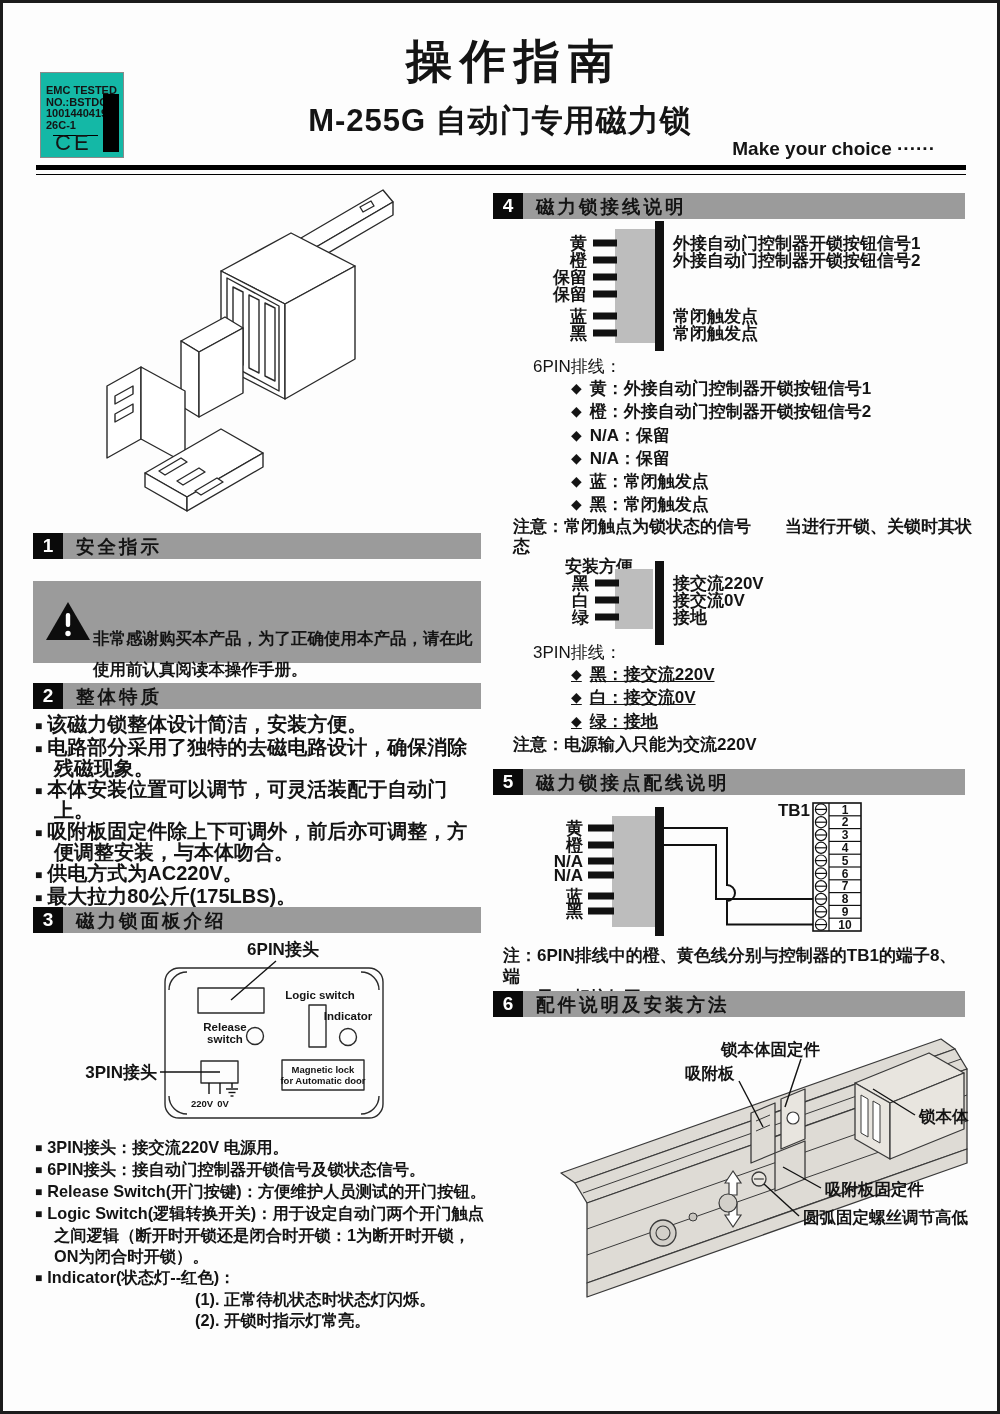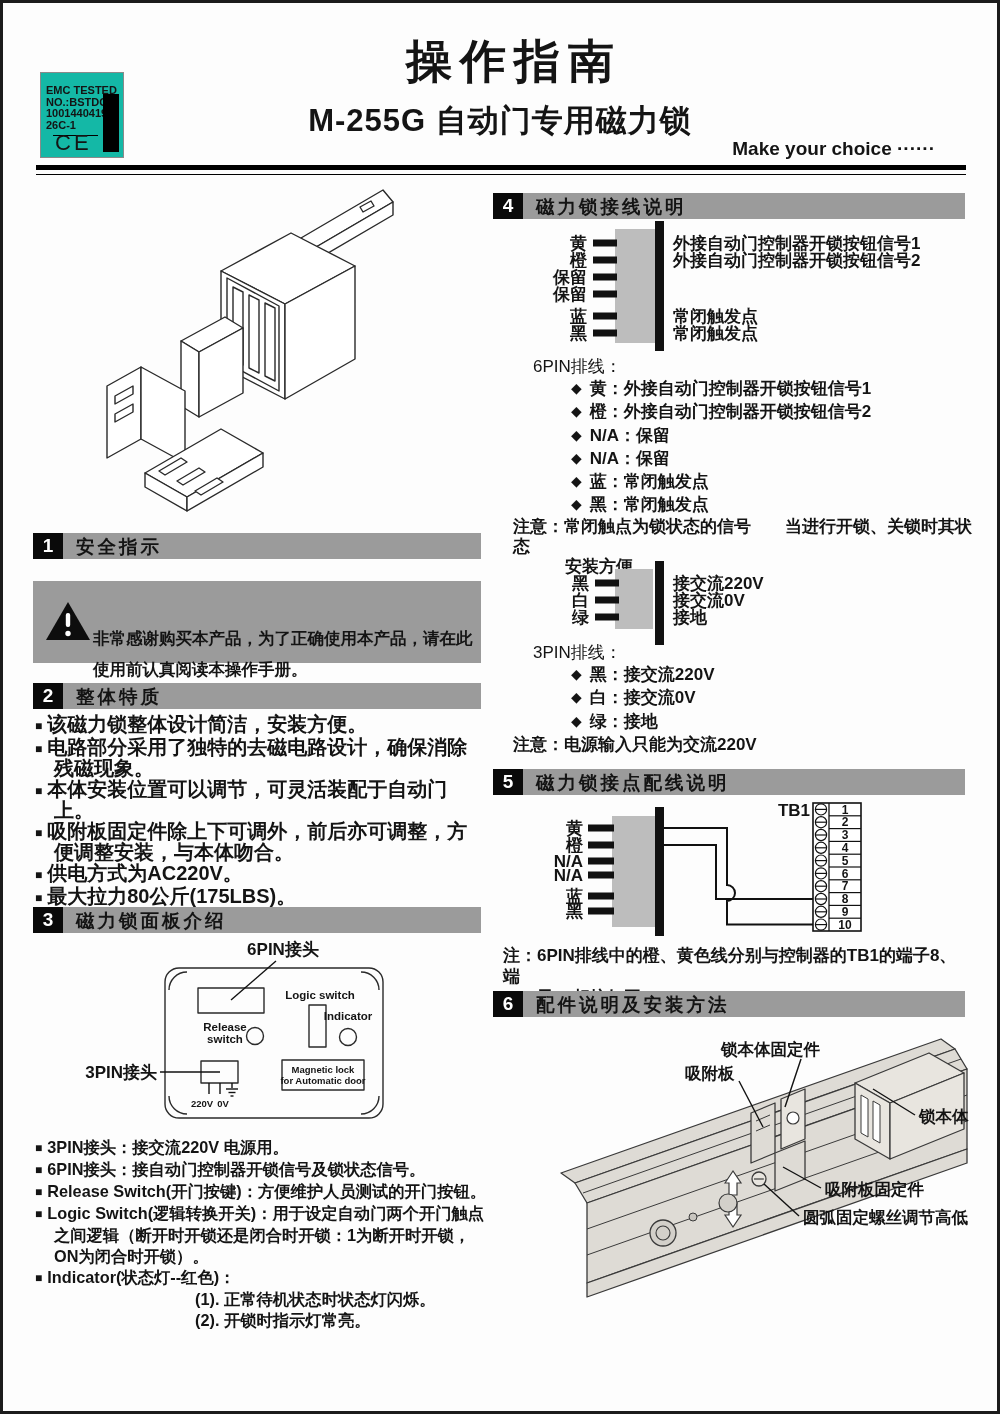--- a/index.html
+++ b/index.html
@@ -211,21 +211,21 @@
     <rect x="72" y="41.5" width="24" height="7" fill="#111"></rect>
     <rect x="72" y="58.5" width="24" height="7" fill="#111"></rect>
     <text class="st17" x="66" y="34" text-anchor="end">黑</text>
     <text class="st17" x="66" y="51" text-anchor="end">白</text>
     <text class="st17" x="66" y="68" text-anchor="end">绿</text>
     <text class="st17" x="150" y="34">接交流220V</text>
     <text class="st17" x="150" y="51">接交流0V</text>
     <text class="st17" x="150" y="68">接地</text>
   </svg>
   <div class="abs pinhead" style="left:530px;top:638px;">3PIN排线：</div>
-  <div class="abs dlist" style="left:568px;top:660px;width:400px;">
+  <div class="abs dlist" style="left:568px;top:660px;width:400px;text-decoration:underline;">
     <div class="d">黑：接交流220V</div>
     <div class="d">白：接交流0V</div>
     <div class="d">绿：接地</div>
   </div>
   <div class="abs note" style="left:510px;top:732px;width:460px;">注意：电源输入只能为交流220V</div>
 
   <div class="abs shead w472" style="left:490px;top:766px;">
     <div class="num">5</div>
     <div class="t">磁力锁接点配线说明</div>
   </div>

